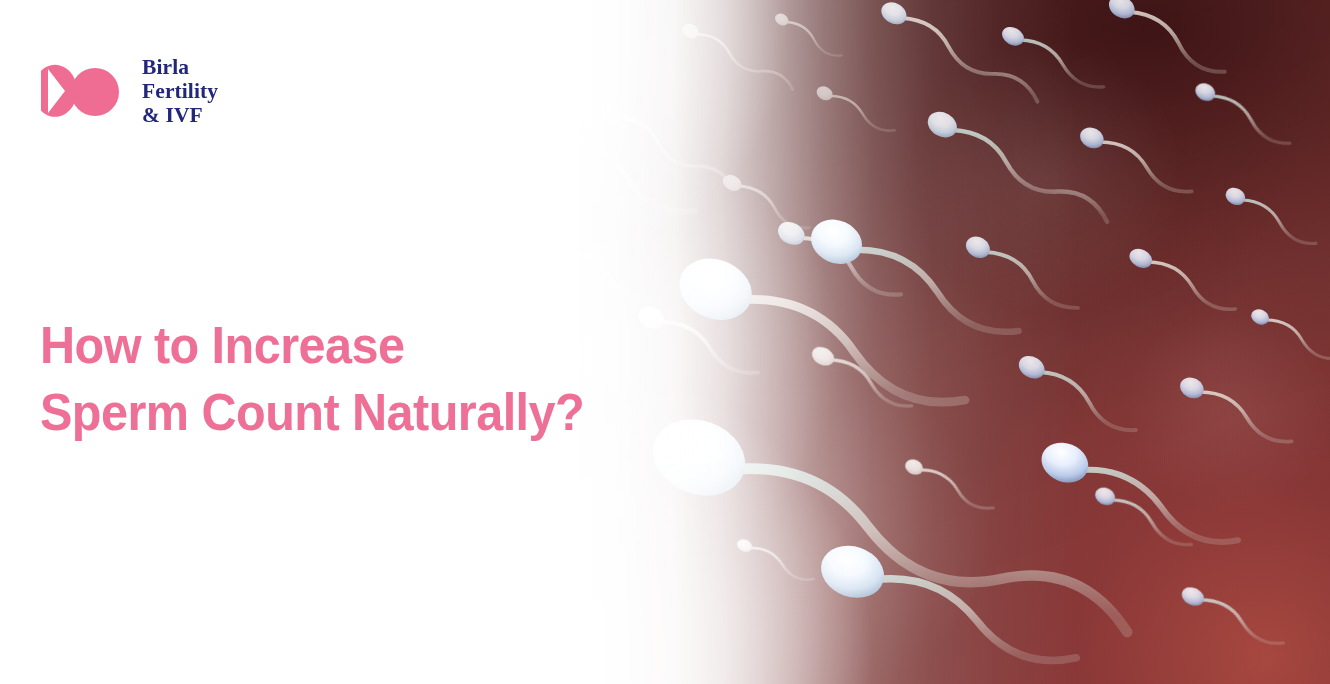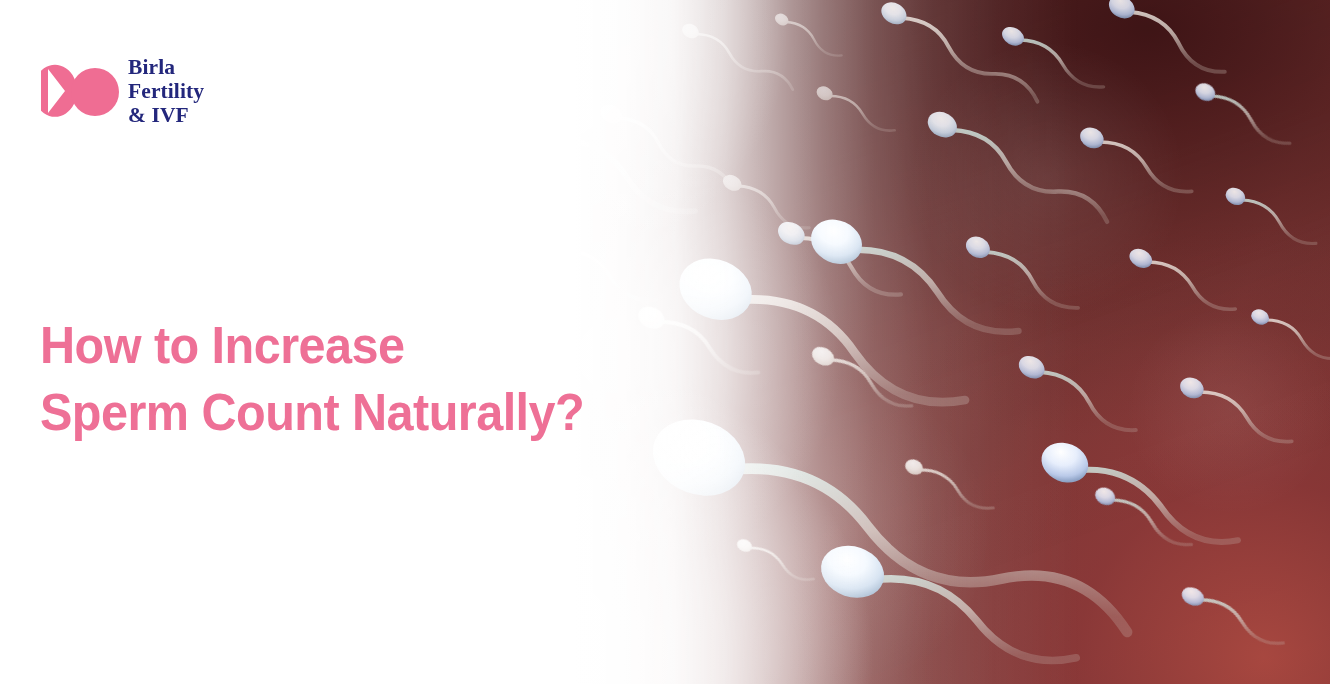--- a/index.html
+++ b/index.html
@@ -112,21 +112,21 @@
     width:100%; height:100%;
     display:block;
   }
 
   
   #logo{
     position:absolute;
     left:41px; top:54px;
     display:flex;
     align-items:center;
-    gap:7px;
+    gap:21px;
   }
   #logo-mark{ display:block; }
   #logo-wordmark{
     font-family:"Liberation Serif","DejaVu Serif",serif;
     font-weight:700;
     font-size:21.5px;
     line-height:1.12;
     letter-spacing:.1px;
     color:#23277c;
     white-space:pre-line;

